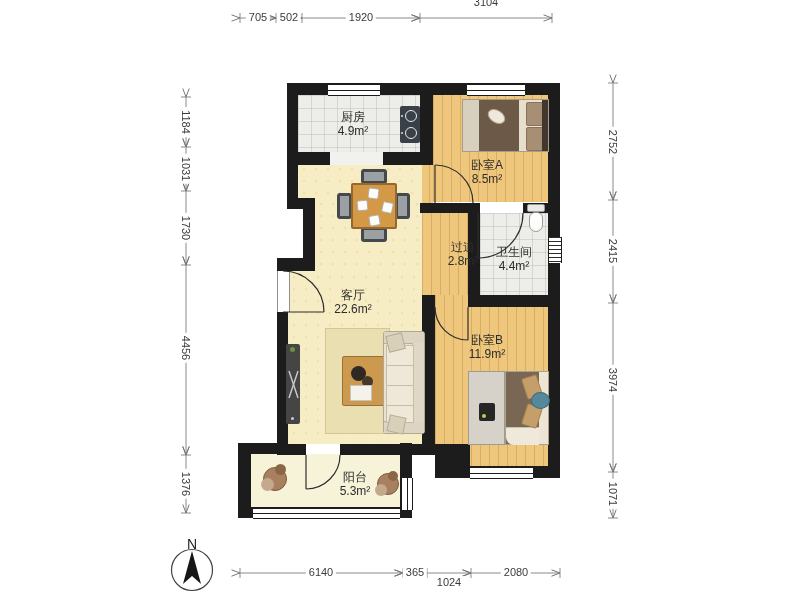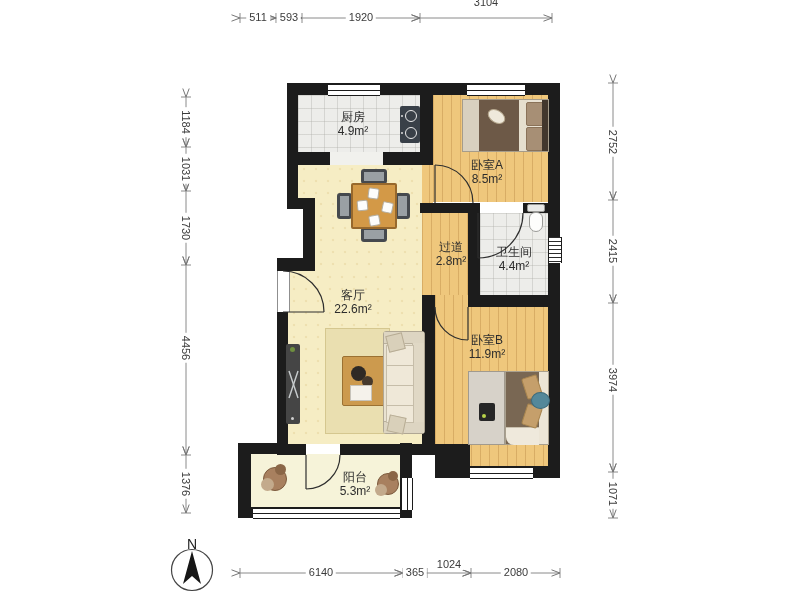--- a/index.html
+++ b/index.html
@@ -249,57 +249,57 @@
   </svg>
 
   <div class="room-label" style="left:353px;top:110px">
     <span>厨房</span><br>
     <span>4.9m²</span>
   </div>
   <div class="room-label" style="left:487px;top:158px">
     <span>卧室A</span><br>
     <span>8.5m²</span>
   </div>
-  <div class="room-label" style="left:451px;top:240px">
+  <div class="room-label" style="left:463px;top:240px">
     <span>过道</span><br>
     <span>2.8m²</span>
   </div>
   <div class="room-label" style="left:514px;top:245px">
     <span>卫生间</span><br>
     <span>4.4m²</span>
   </div>
   <div class="room-label" style="left:353px;top:288px">
     <span>客厅</span><br>
     <span>22.6m²</span>
   </div>
   <div class="room-label" style="left:487px;top:333px">
     <span>卧室B</span><br>
     <span>11.9m²</span>
   </div>
   <div class="room-label" style="left:355px;top:470px">
     <span>阳台</span><br>
     <span>5.3m²</span>
   </div>
 
-  <span class="dim" style="left:258px;top:17px">511</span>
-  <span class="dim" style="left:289px;top:17px">593</span>
+  <span class="dim" style="left:258px;top:17px">705</span>
+  <span class="dim" style="left:289px;top:17px">502</span>
   <span class="dim" style="left:361px;top:17px">1920</span>
   <span class="dim" style="left:486px;top:2px">3104</span>
 
   <span class="dim v" style="left:186px;top:122px">1184</span>
   <span class="dim v" style="left:186px;top:169px">1031</span>
   <span class="dim v" style="left:186px;top:228px">1730</span>
   <span class="dim v" style="left:186px;top:348px">4456</span>
   <span class="dim v" style="left:186px;top:484px">1376</span>
 
   <span class="dim v" style="left:613px;top:142px">2752</span>
   <span class="dim v" style="left:613px;top:251px">2415</span>
   <span class="dim v" style="left:613px;top:380px">3974</span>
   <span class="dim v" style="left:613px;top:494px">1071</span>
 
   <span class="dim" style="left:321px;top:572px">6140</span>
   <span class="dim" style="left:415px;top:572px">365</span>
-  <span class="dim" style="left:449px;top:564px">1024</span>
+  <span class="dim" style="left:449px;top:582px">1024</span>
   <span class="dim" style="left:516px;top:572px">2080</span>
 
   <span class="north-label" style="left:192px;top:544px">N</span>
 
 </div>
 
 </body></html>

